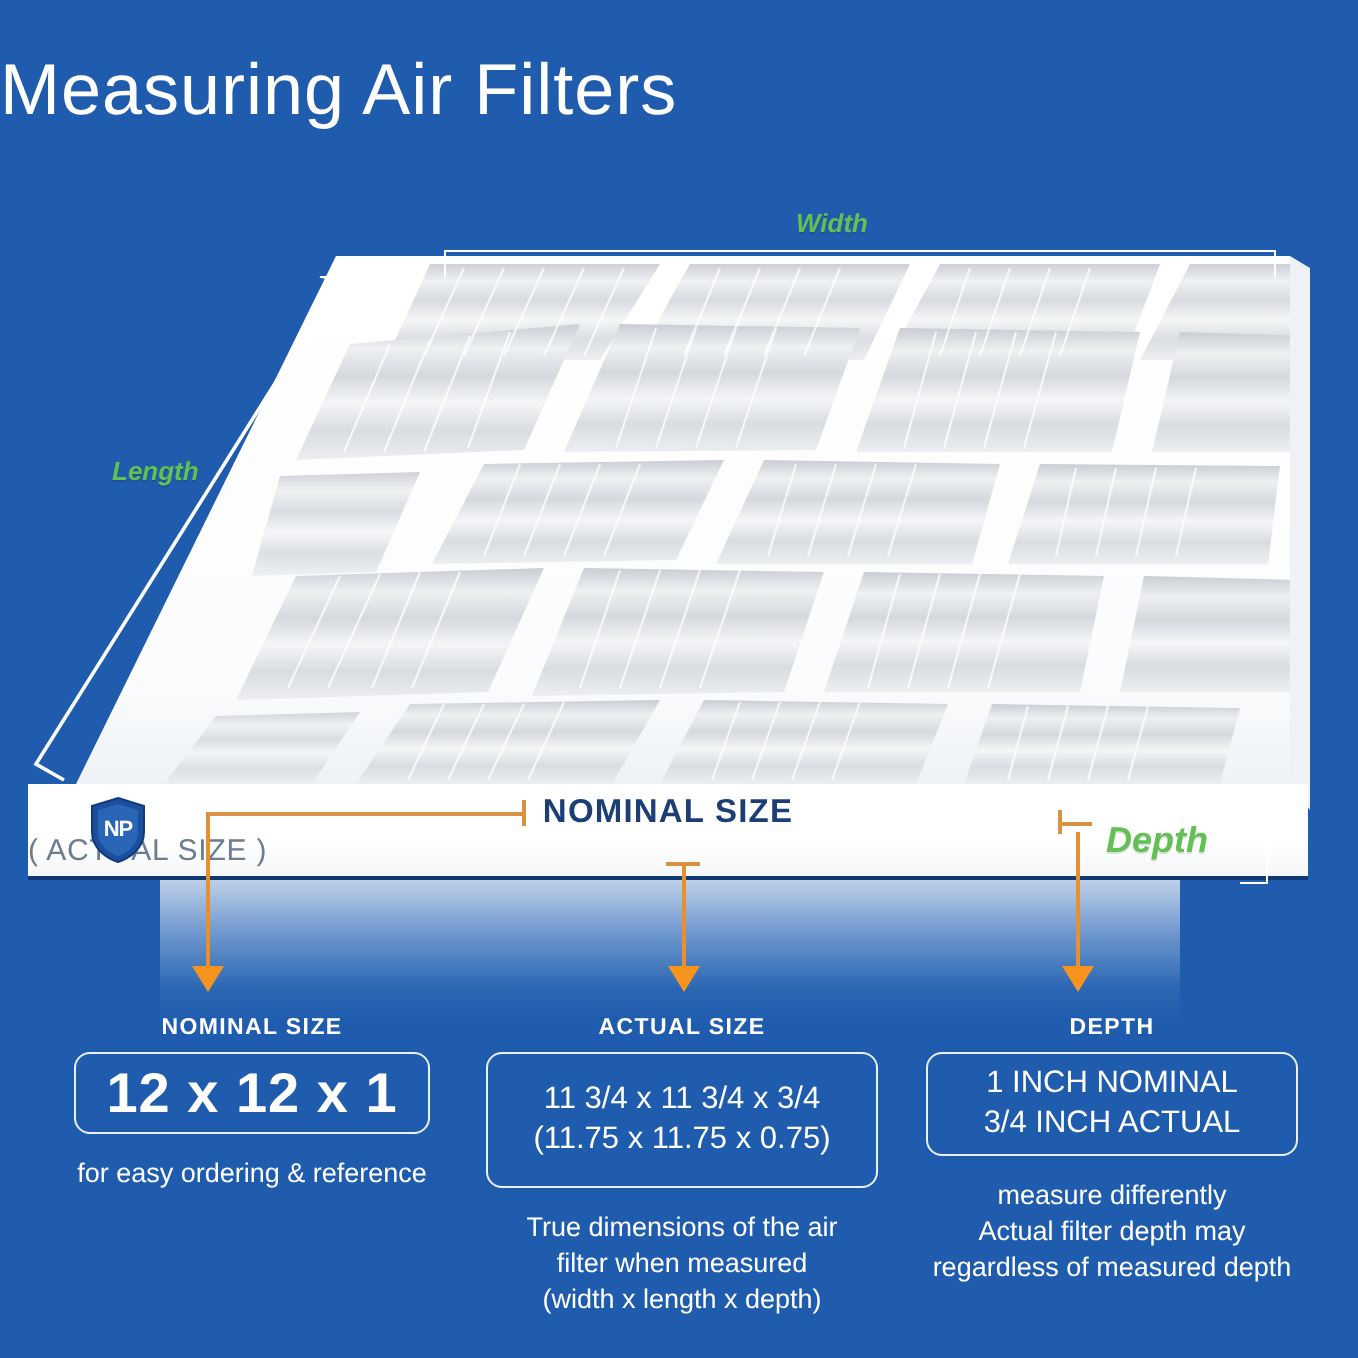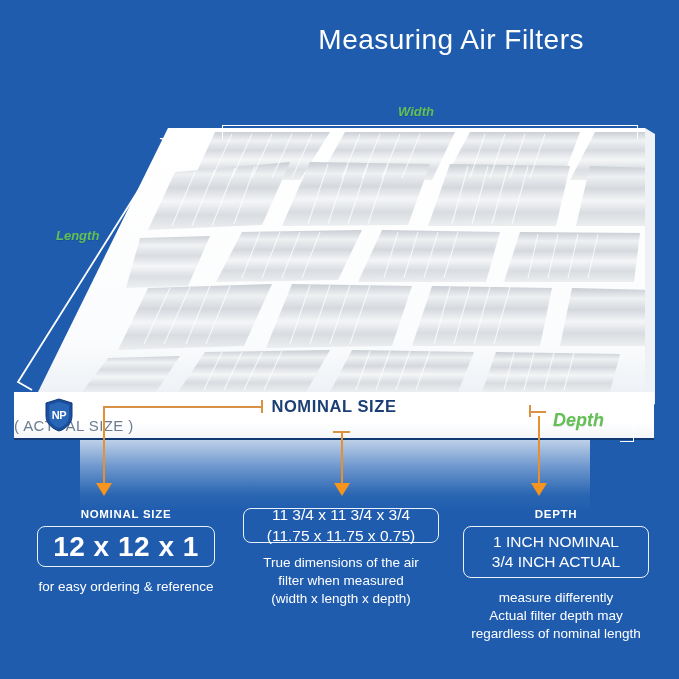--- a/index.html
+++ b/index.html
@@ -6,22 +6,22 @@
   body{
     width:679px;height:679px;overflow:hidden;
     background:#1f5cae;
     font-family:"Liberation Sans", sans-serif;
     position:relative;
   }
   #stage{position:absolute;inset:0;width:679px;height:679px;overflow:hidden;background:#1f5cae;}
 
   
   #title{
-    position:absolute;left:0;top:24px;width:584px;text-align:right;
-    color:#ffffff;font-size:28px;font-weight:400;letter-spacing:.5px;
+    position:absolute;left:0;top:24px;width:584px;text-align:left;
+    color:#ffffff;font-size:36px;font-weight:400;letter-spacing:.5px;
     font-family:"Liberation Sans", sans-serif;
   }
 
   
   .dimlabel{
     position:absolute;color:#63c054;font-style:italic;font-weight:bold;
     font-family:"Liberation Sans", sans-serif;font-size:13px;white-space:nowrap;
     text-shadow:0 1px 0 rgba(0,0,0,.12);
   }
   #lbl-width{left:398px;top:104px;}
@@ -112,21 +112,21 @@
   .col-head{
     color:#ffffff;font-weight:bold;font-size:11.5px;letter-spacing:.7px;
     margin-bottom:6px;
   }
   .box{
     border:1.6px solid #eaf1fa;border-radius:8px;
     margin:0 auto;display:flex;align-items:center;justify-content:center;
     color:#ffffff;box-sizing:border-box;
   }
   #box1{width:178px;height:41px;font-size:28px;font-weight:bold;letter-spacing:.5px;}
-  #box2{width:196px;height:35px;font-size:15.5px;line-height:1.32;}
+  #box2{width:196px;height:68px;font-size:15.5px;line-height:1.32;}
   #box3{width:186px;height:52px;font-size:15.5px;line-height:1.32;}
   .box .inner{text-align:center;}
 
   .col-desc{
     color:#ffffff;font-size:13.5px;line-height:1.32;margin-top:11px;
   }
 </style>
 </head>
 <body>
 
@@ -303,20 +303,21 @@
       <div class="inner">
         <div>12 x 12 x 1</div>
       </div>
     </div>
     <div class="col-desc">
       <div>for easy ordering &amp; reference</div>
     </div>
   </div>
 
   <div id="col2" class="col">
+    <div class="col-head">ACTUAL SIZE</div>
     <div id="box2" class="box">
       <div class="inner">
         <div>11 3/4 x 11 3/4 x 3/4</div>
         <div>(11.75 x 11.75 x 0.75)</div>
       </div>
     </div>
     <div class="col-desc">
       <div>True dimensions of the air</div>
       <div>filter when measured</div>
       <div>(width x length x depth)</div>
@@ -327,17 +328,17 @@
     <div class="col-head">DEPTH</div>
     <div id="box3" class="box">
       <div class="inner">
         <div>1 INCH NOMINAL</div>
         <div>3/4 INCH ACTUAL</div>
       </div>
     </div>
     <div class="col-desc">
       <div>measure differently</div>
       <div>Actual filter depth may</div>
-      <div>regardless of nominal length</div>
+      <div>regardless of measured depth</div>
     </div>
   </div>
 
 </div>
 
 </body></html>

